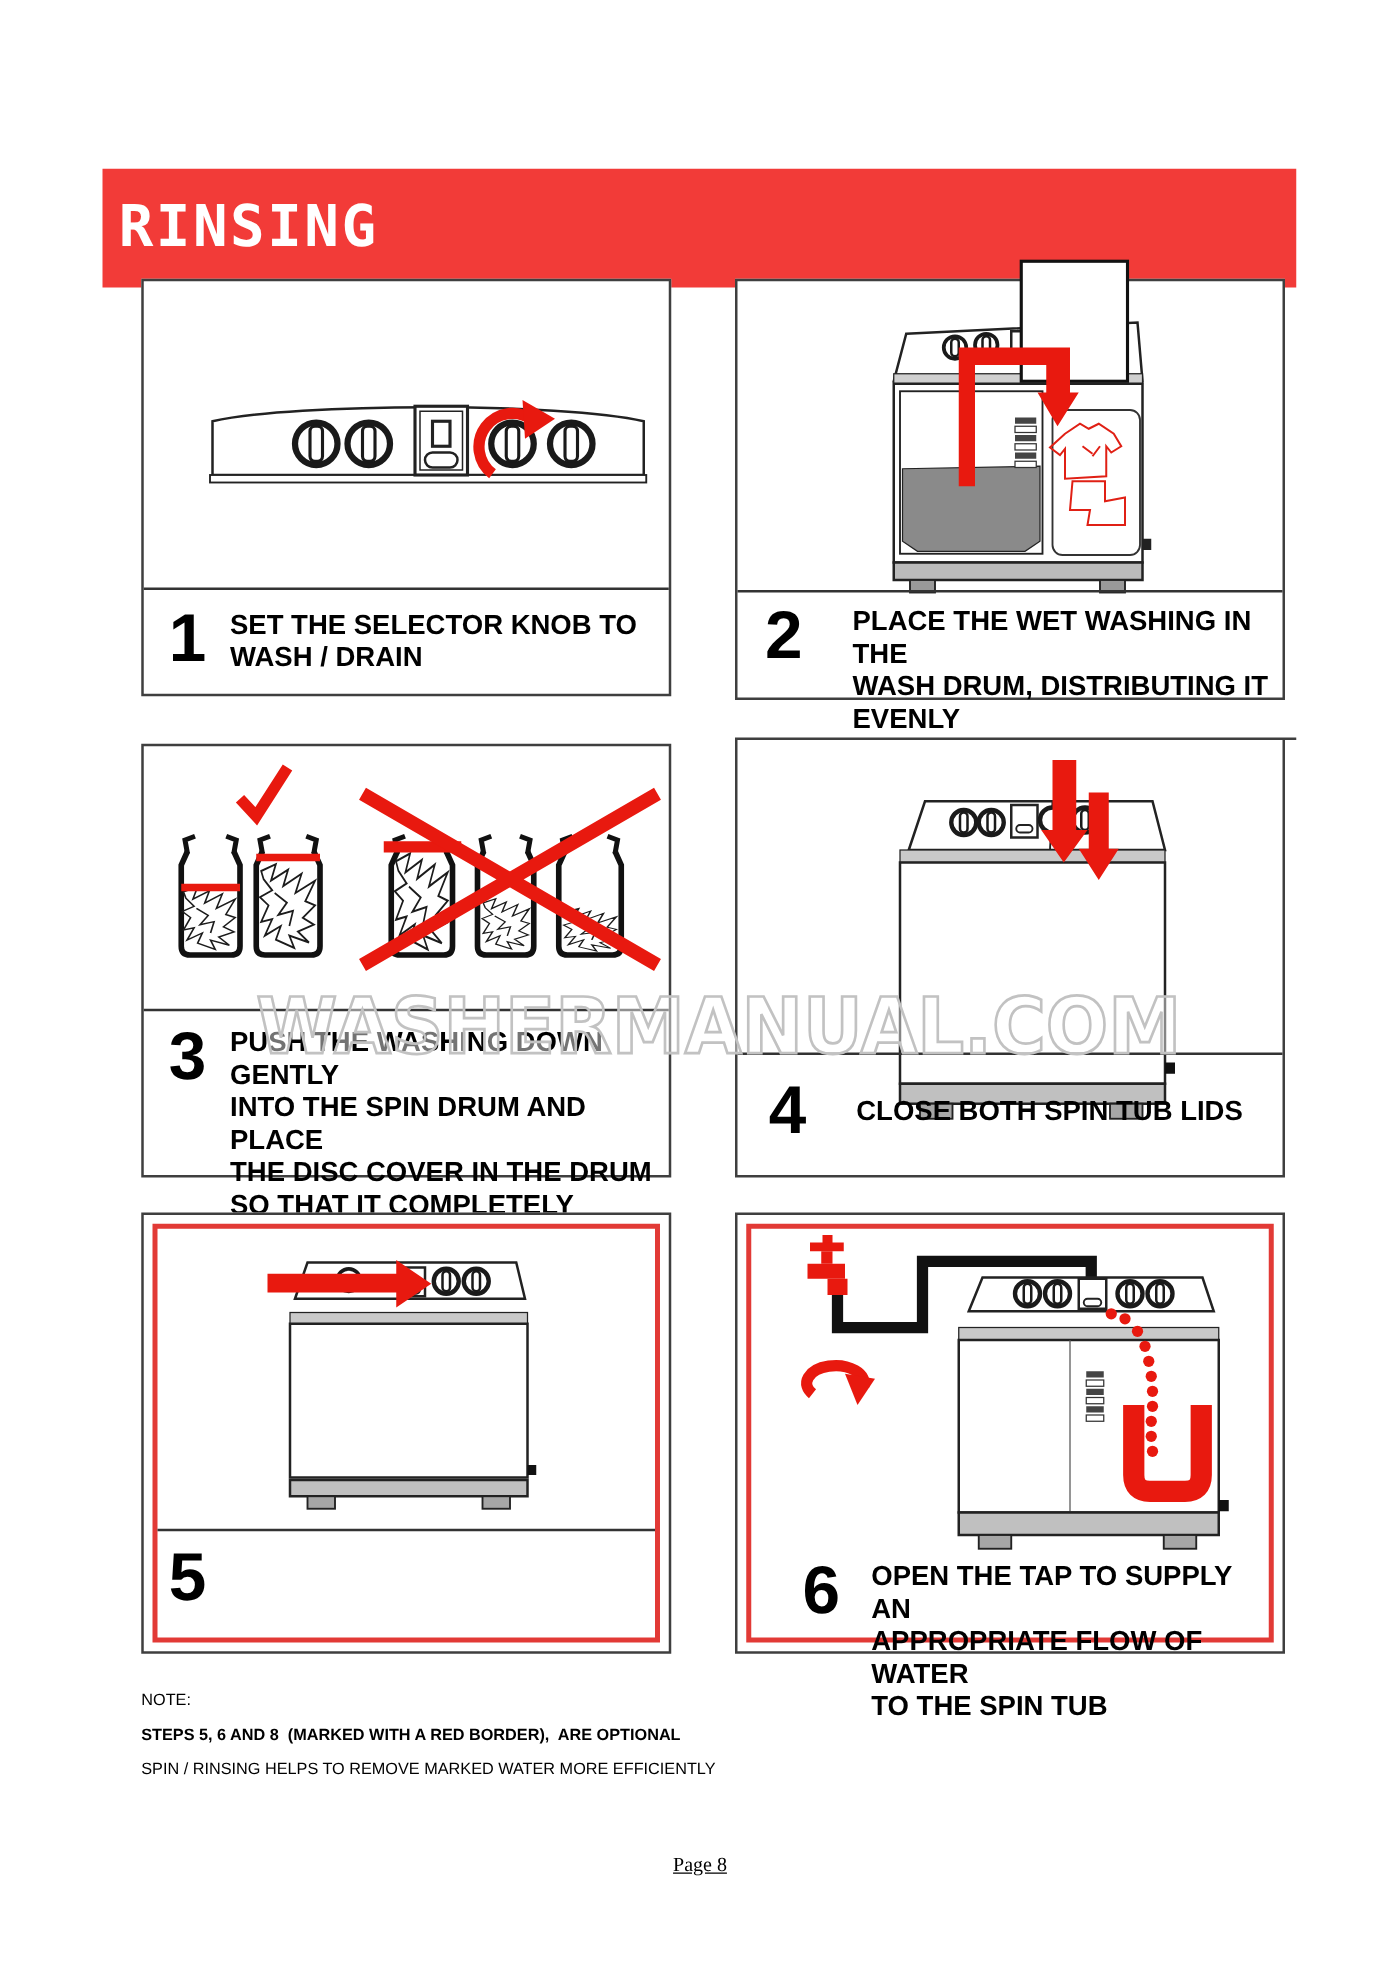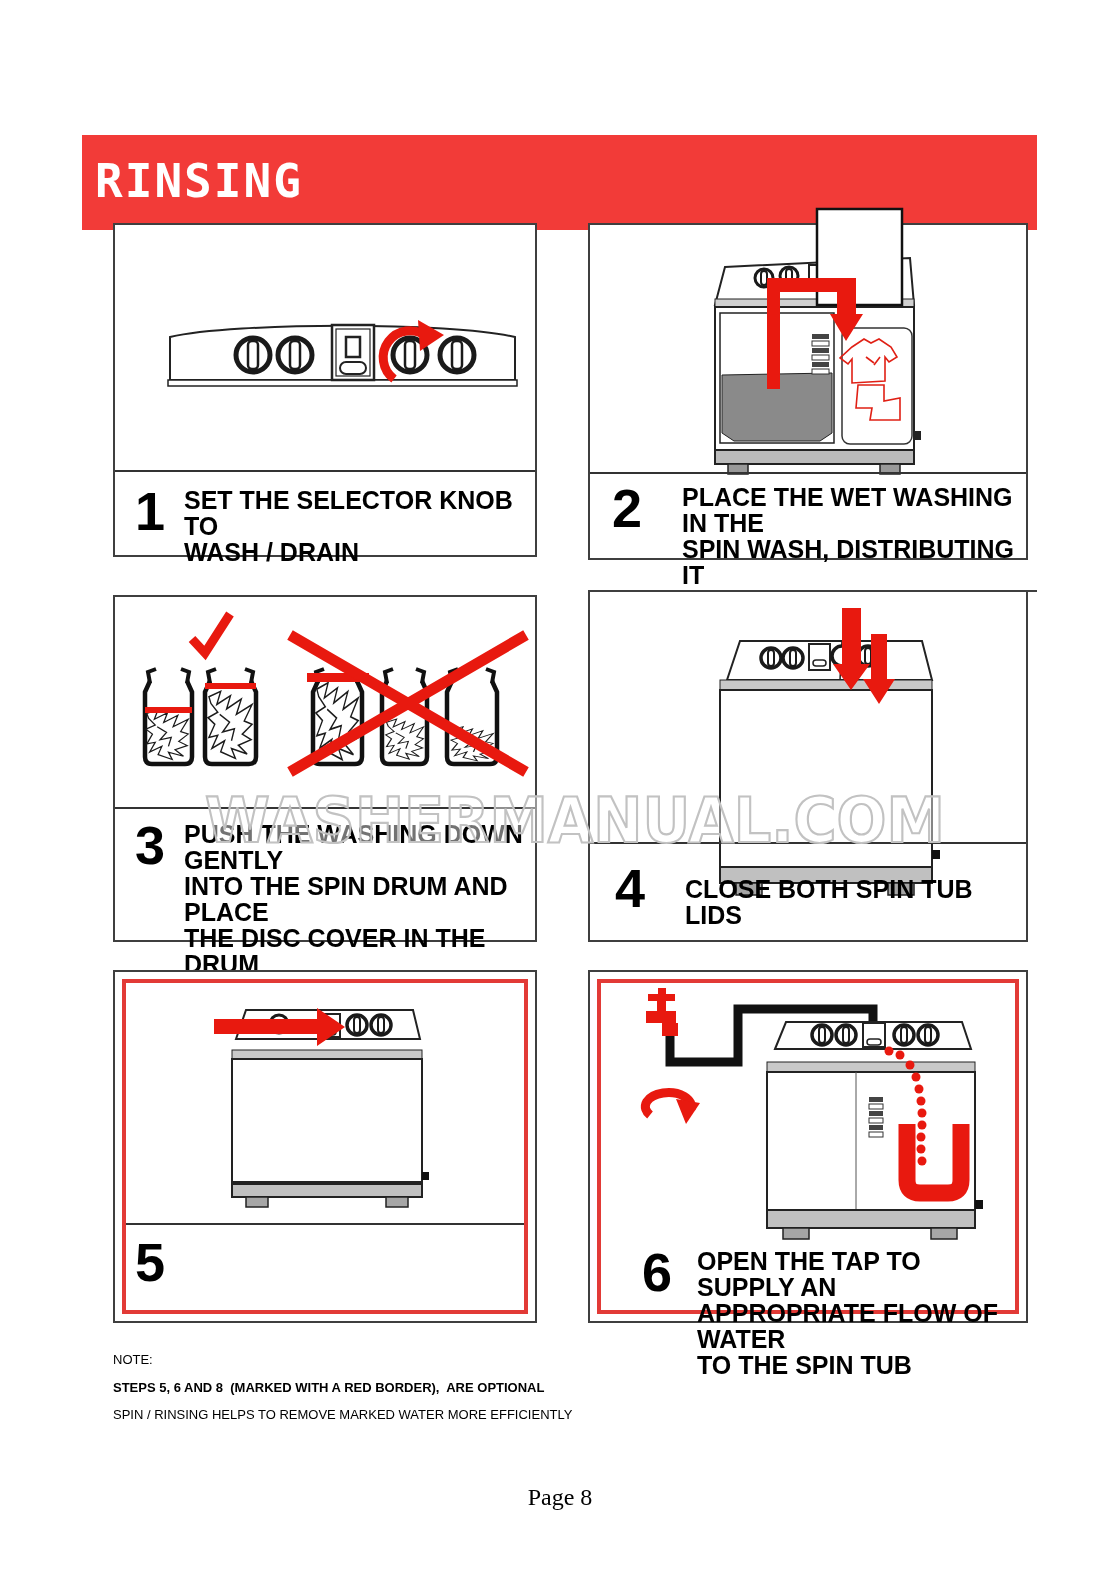--- a/index.html
+++ b/index.html
@@ -8,28 +8,28 @@
   .hdr{position:absolute;left:82px;top:115px;width:955px;height:95px;background:#f23b38;
        display:flex;align-items:center;}
   .hdr .title{color:#fff;font-family:"DejaVu Sans Mono",monospace;font-weight:bold;
        font-size:46px;letter-spacing:2px;padding-left:13px;padding-bottom:4px;}
   .panel{position:absolute;border:2px solid #3f3f3f;background:#fff;box-sizing:border-box;}
   .panel svg{position:absolute;left:0;top:0;overflow:visible;}
   .divider{position:absolute;left:0;right:0;height:0;border-top:2px solid #333;}
   .redframe{position:absolute;left:7px;top:7px;right:7px;bottom:7px;border:4px solid #e23a36;}
   .cap{position:absolute;display:flex;align-items:flex-start;}
   .num{font-weight:900;font-size:54px;line-height:1.05;color:#000;flex:0 0 auto;}
-  .txt{font-weight:bold;font-size:25px;line-height:26px;color:#000;white-space:pre-line;
+  .txt{font-weight:bold;font-size:22px;line-height:26px;color:#000;white-space:pre-line;
        padding-top:4px;}
   .txt.center1{padding-top:16px;}
   .note{position:absolute;left:113px;top:1326px;width:900px;font-size:13px;
         line-height:27.5px;color:#000;}
   .note .b{font-weight:bold;white-space:pre-wrap;}
   .pageno{position:absolute;left:0;right:0;top:1464px;text-align:center;
-        font-family:"Liberation Serif",serif;font-size:24px;color:#000;}
+        font-family:"Liberation Serif",serif;font-size:16px;color:#000;text-decoration:underline;}
   .wm{position:absolute;left:0;top:0;pointer-events:none;z-index:9;}
   .artifact{position:absolute;left:1028px;top:570px;width:9px;height:0;border-top:2px solid #3f3f3f;}
   .k{stroke:#1a1a1a;fill:#fff;}
 </style>
 </head>
 <body>
 
 <div class="page">
 
   <div class="hdr">
@@ -100,21 +100,21 @@
       <rect x="138" y="239" width="20" height="10" fill="#999" stroke="#222" stroke-width="1.5"></rect>
       <rect x="290" y="239" width="20" height="10" fill="#999" stroke="#222" stroke-width="1.5"></rect>
       <rect x="324" y="206" width="7" height="9" fill="#222"></rect>
       <rect x="227" y="-16" width="85" height="96" fill="#fff" stroke="#111" stroke-width="2.5"></rect>
       <path d="M177,53 L266,53 L266,89 L273,89 L256,116 L240,89 L247,89 L247,67 L190,67 L190,164 L177,164 Z" fill="#e8190f"></path>
     </svg>
     <div class="divider" style="top:247px"></div>
     <div class="cap" style="left:22px;top:255px;right:8px">
       <div class="num" style="width:70px">2</div>
       <div class="txt">PLACE THE WET WASHING IN THE
-SPIN WASH, DISTRIBUTING IT
+WASH DRUM, DISTRIBUTING IT
 EVENLY</div>
     </div>
   </div>
 
   <div class="panel" style="left:113px;top:575px;width:424px;height:347px">
     <svg width="420" height="212" viewBox="0 0 420 212">
       <defs>
         <path id="scr" d="M3,8 L15,3 L11,15 L25,7 L21,19 L36,10 L31,24 L47,15 L39,30 L47,33 L37,42 L46,47 L33,52 L42,60 L26,55 L30,64 L15,58 L19,48 L6,55 L12,43 L3,45 L9,33 L2,27 L12,22 L5,14 Z M14,24 L24,31 L17,40 L29,37 L26,48" fill="none" stroke="#1c1c1c" stroke-width="1.4"></path>
       </defs>
       <g fill="none" stroke="#111" stroke-width="4.5">

